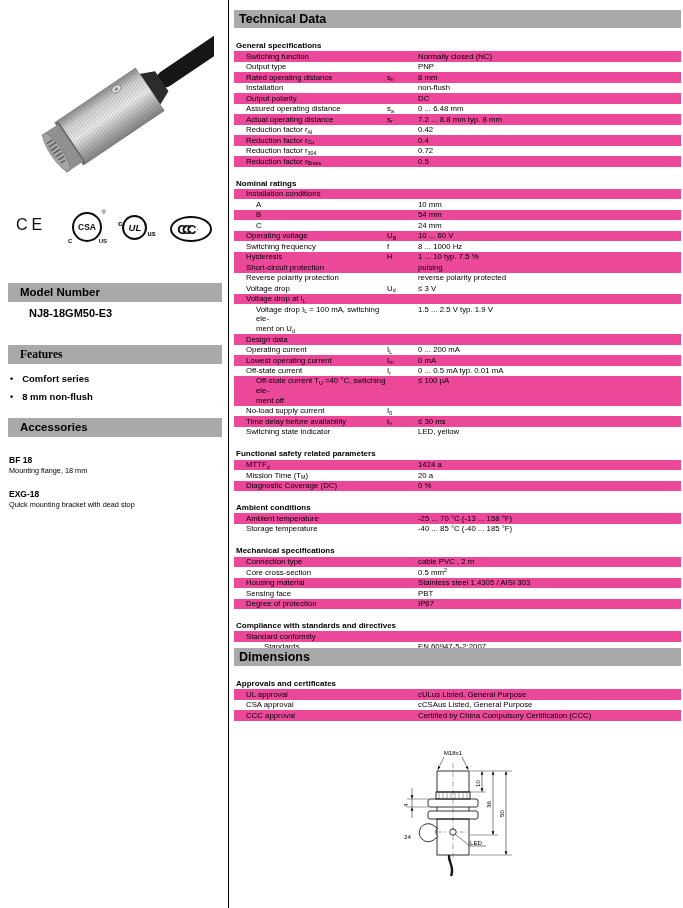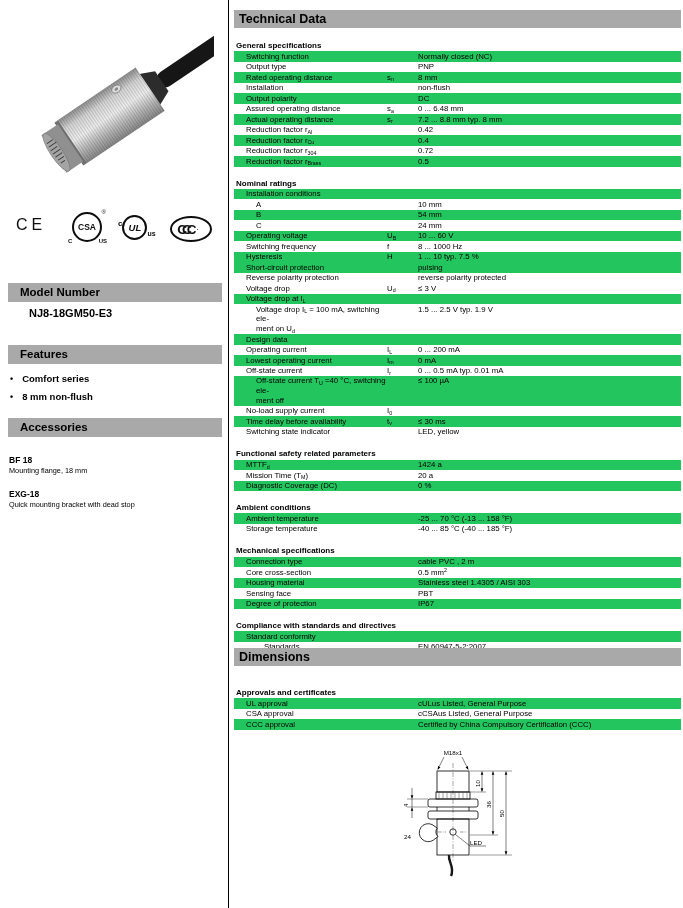--- a/index.html
+++ b/index.html
@@ -36,24 +36,24 @@
   #features-list{position:absolute;left:10px;top:370px;}
   .feat{display:flex;gap:9px;font-weight:bold;font-size:9.5px;line-height:18px;}
   .feat .blt{font-size:9px;}
   #accessories{position:absolute;left:9px;top:441px;width:210px;}
   .acc-name{font-weight:bold;font-size:8.5px;line-height:11px;margin-top:14px;}
   .acc-desc{font-size:7.3px;line-height:9px;}
 
   
   #tech-table{position:absolute;left:234px;top:29px;width:447px;}
   .t-sec{font-weight:bold;font-size:8px;line-height:10.3px;margin-top:12px;padding-left:2px;}
-  .t-sec.gap{margin-top:26px;}
+  .t-sec.gap{margin-top:17px;}
   .t-row{display:flex;align-items:flex-start;font-size:7.8px;line-height:9.7px;
          padding:0.4px 0;min-height:10.2px;box-sizing:border-box;}
-  .t-row.odd{background:#22c55e;}
+  .t-row.odd{background:#ec4899;}
   .t-lab{flex:0 0 153px;box-sizing:border-box;padding-left:12px;}
   .t-lab.i2{padding-left:22px;}
   .t-lab.i3{padding-left:30px;}
   .t-sym{flex:0 0 31px;}
   .t-val{flex:1;padding-right:2px;}
   sub{font-size:68%;line-height:0;position:relative;top:1.6px;vertical-align:baseline;}
   sup{font-size:68%;line-height:0;position:relative;top:-2.5px;vertical-align:baseline;}
 
   
   #dim-wrap{position:absolute;left:398px;top:742px;width:122px;height:150px;}
@@ -116,21 +116,21 @@
   <span class="small-us">us</span>
 </div>
 <div class="mark ccc">
   <span class="txt">CCC</span>
     <span class="dot">·</span>
 </div>
 
 <div class="gbar left" style="top:283px;">Model Number</div>
 <div id="model-number">NJ8-18GM50-E3</div>
 
-<div class="gbar left" style="top:345px;">Features</div>
+<div class="gbar left" style="top:345px;font-family:Liberation Serif, serif;">Features</div>
 <div id="features-list">
   <div class="feat">
     <span class="blt">•</span>
     <span>Comfort series</span>
   </div>
   <div class="feat">
     <span class="blt">•</span>
     <span>8 mm non-flush</span>
   </div>
 </div>

